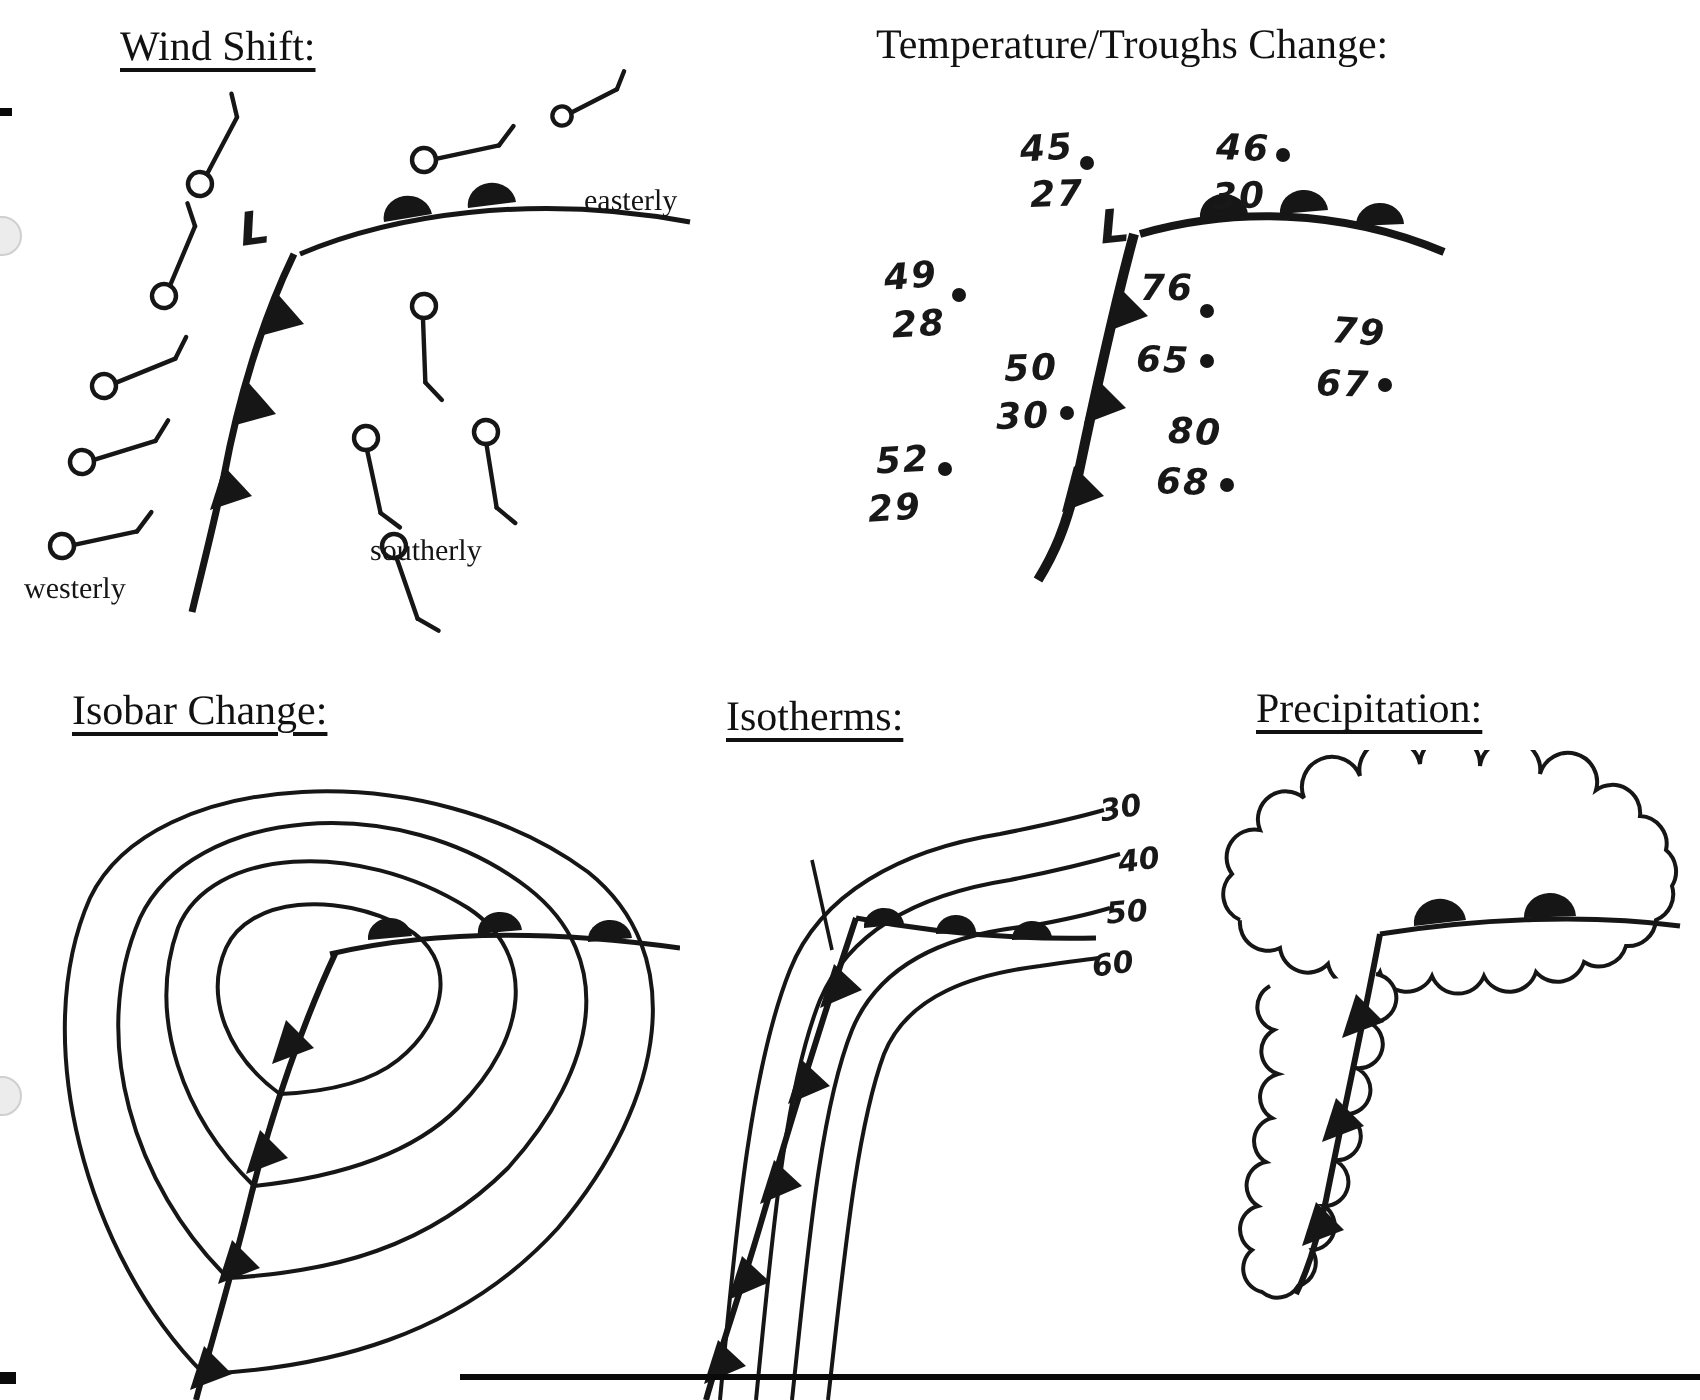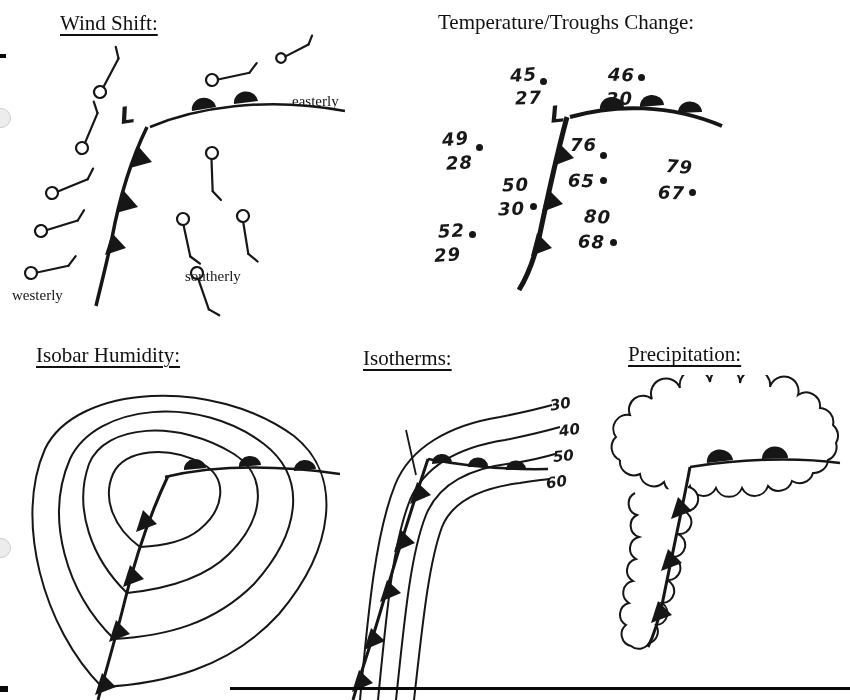--- a/index.html
+++ b/index.html
@@ -19,21 +19,21 @@
   .hole{position:absolute;left:-9px;width:18px;height:18px;border-radius:50%;
         background:#ececec;border:1px solid #cfcfcf;}
   .artifact{position:absolute;background:#0a0a0a;}
   path,line,circle,polygon{vector-effect:non-scaling-stroke;}
 </style>
 </head>
 <body>
 
 <div class="title u" style="left:60px;top:11px;"><span class="t">Wind Shift:</span></div>
 <div class="title" style="left:438px;top:10px;"><span class="t">Temperature/Troughs Change:</span></div>
-<div class="title u" style="left:36px;top:343px;"><span class="t">Isobar Humidity:</span></div>
+<div class="title u" style="left:36px;top:343px;"><span class="t">Isobar Change:</span></div>
 <div class="title u" style="left:363px;top:346px;"><span class="t">Isotherms:</span></div>
 <div class="title u" style="left:628px;top:342px;"><span class="t">Precipitation:</span></div>
 
 <section class="panel" style="left:0;top:0;width:360px;height:320px;">
   <svg width="360" height="320" viewBox="0 0 360 320">
     <defs>
       <g id="barb">
         <circle cx="0" cy="0" r="6" fill="none" stroke="#161616" stroke-width="2.2"></circle>
         <line x1="6" y1="0" x2="38" y2="-4" stroke="#161616" stroke-width="2.2"></line>
         <line x1="38" y1="-4" x2="46" y2="-13" stroke="#161616" stroke-width="2.2"></line>

